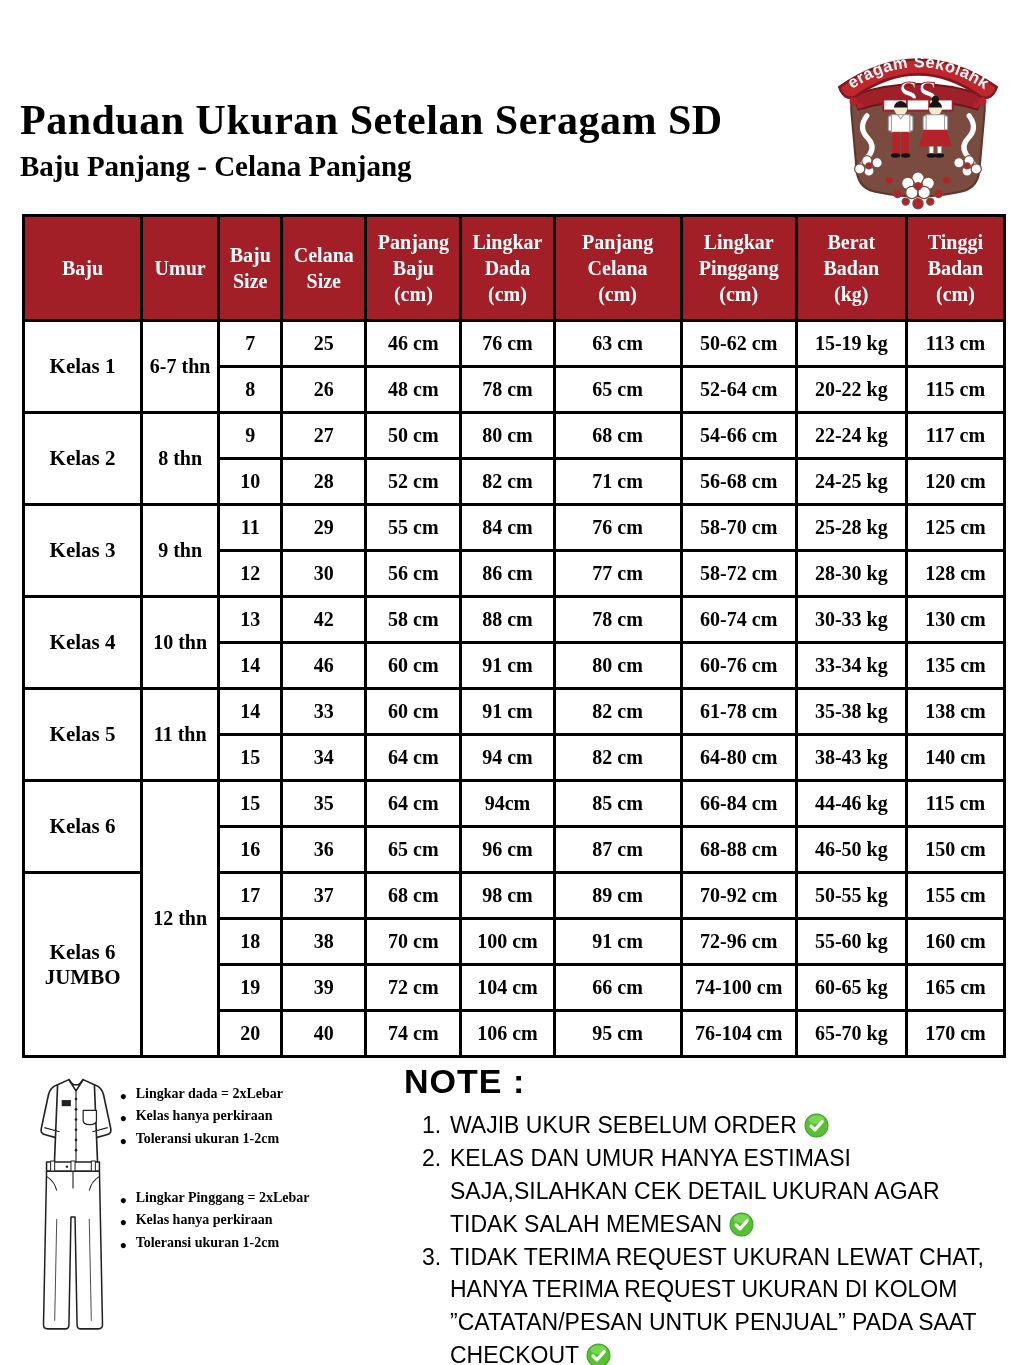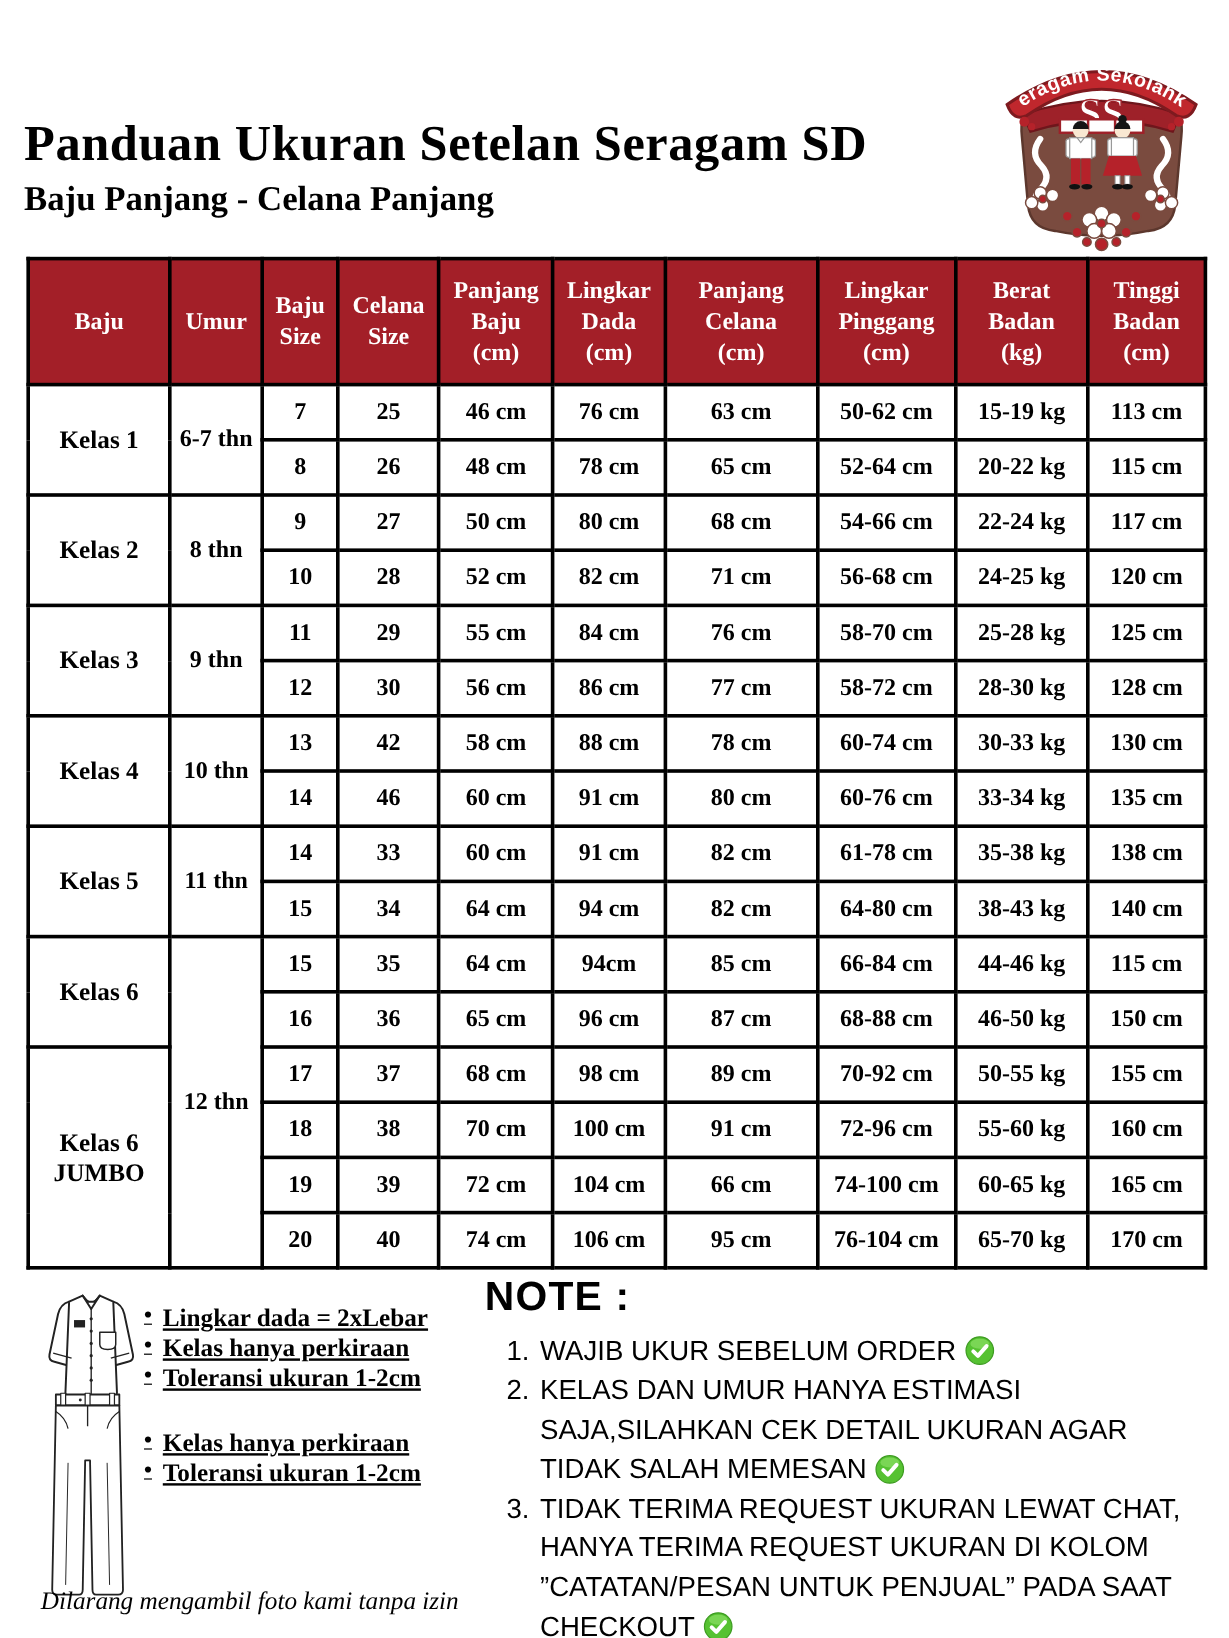--- a/index.html
+++ b/index.html
@@ -21,21 +21,21 @@
               white-space:pre-line;height:102px;}
   .size-table td{font-size:20px;height:43px;white-space:pre-line;}
   .size-table td.kelas{font-size:21px;}
 
   
   .shirt-art{position:absolute;left:30px;top:1070px;width:92px;height:100px;}
   .pants-art{position:absolute;left:40px;top:1158px;width:66px;height:178px;}
   .bullets{position:absolute;width:300px;margin:0;padding:0;list-style:none;}
   .bullets.shirt{left:120px;top:1086px;}
   .bullets.pants{left:120px;top:1190px;}
-  .bullets li{font-size:21px;font-weight:bold;line-height:1.18;display:flex;text-decoration:underline;}
+  .bullets li{font-size:14px;font-weight:bold;line-height:1.18;display:flex;}
   .bullets li::before{content:"\2022";margin-right:9px;font-size:19px;}
   .footer-note{position:absolute;left:34px;top:1322px;font-size:21px;font-style:italic;}
 
   
   .note-section{position:absolute;left:404px;top:1062px;width:606px;
                 font-family:"Liberation Sans",sans-serif;}
   .note-heading{font-size:34px;font-weight:bold;margin:0 0 8px 0;letter-spacing:1px;}
   .note-item{display:flex;font-size:23px;line-height:1.43;margin:0;}
   .note-item .num{flex:0 0 28px;text-align:left;margin-left:18px;}
   .note-item .note-text{flex:1;}
@@ -396,25 +396,25 @@
     <rect x="50" y="3" width="4" height="11" stroke-width="1"></rect>
     <circle cx="26" cy="8.5" r="1.2" fill="#222" stroke="none"></circle>
     <path d="M6,13 L3,164 Q3,168 7,168 L25,168 Q28,168 28,164 L30,58 L34,58 L36,164 Q36,168 39,168 L57,168 Q61,168 61,164 L58,13 Z"></path>
     <path d="M32,13 L32,30" stroke-width="1.1"></path>
     <path d="M6,18 Q14,23 16,32" fill="none" stroke-width="1"></path>
     <path d="M58,18 Q50,23 48,32" fill="none" stroke-width="1"></path>
     <path d="M16,60 L14,160" fill="none" stroke-width="0.8"></path>
     <path d="M48,60 L50,160" fill="none" stroke-width="0.8"></path>
   </svg>
   <ul class="bullets pants">
+      <li>Lingkar Pinggang = 2xLebar</li>
       <li>Kelas hanya perkiraan</li>
       <li>Toleransi ukuran 1-2cm</li>
     </ul>
 
-  <div class="footer-note">Dilarang mengambil foto kami tanpa izin</div>
 
   <div class="note-section">
     <p class="note-heading">NOTE :</p>
     <div id="note-list">
         <div class="note-item">
           <span class="num">1.</span>
           <span class="note-text">WAJIB UKUR SEBELUM ORDER<svg class="check-badge" viewBox="0 0 24 24">
               <circle cx="12" cy="12" r="11" fill="#56c232" stroke="#3e9c22" stroke-width="1"></circle>
               <ellipse cx="12" cy="6.5" rx="7.5" ry="4" fill="#8ade64" opacity="0.7"></ellipse>
               <path d="M6.8,12.6 L10.5,16.2 L17.4,8.4" fill="none" stroke="#fff" stroke-width="3.2" stroke-linecap="round" stroke-linejoin="round"></path>

